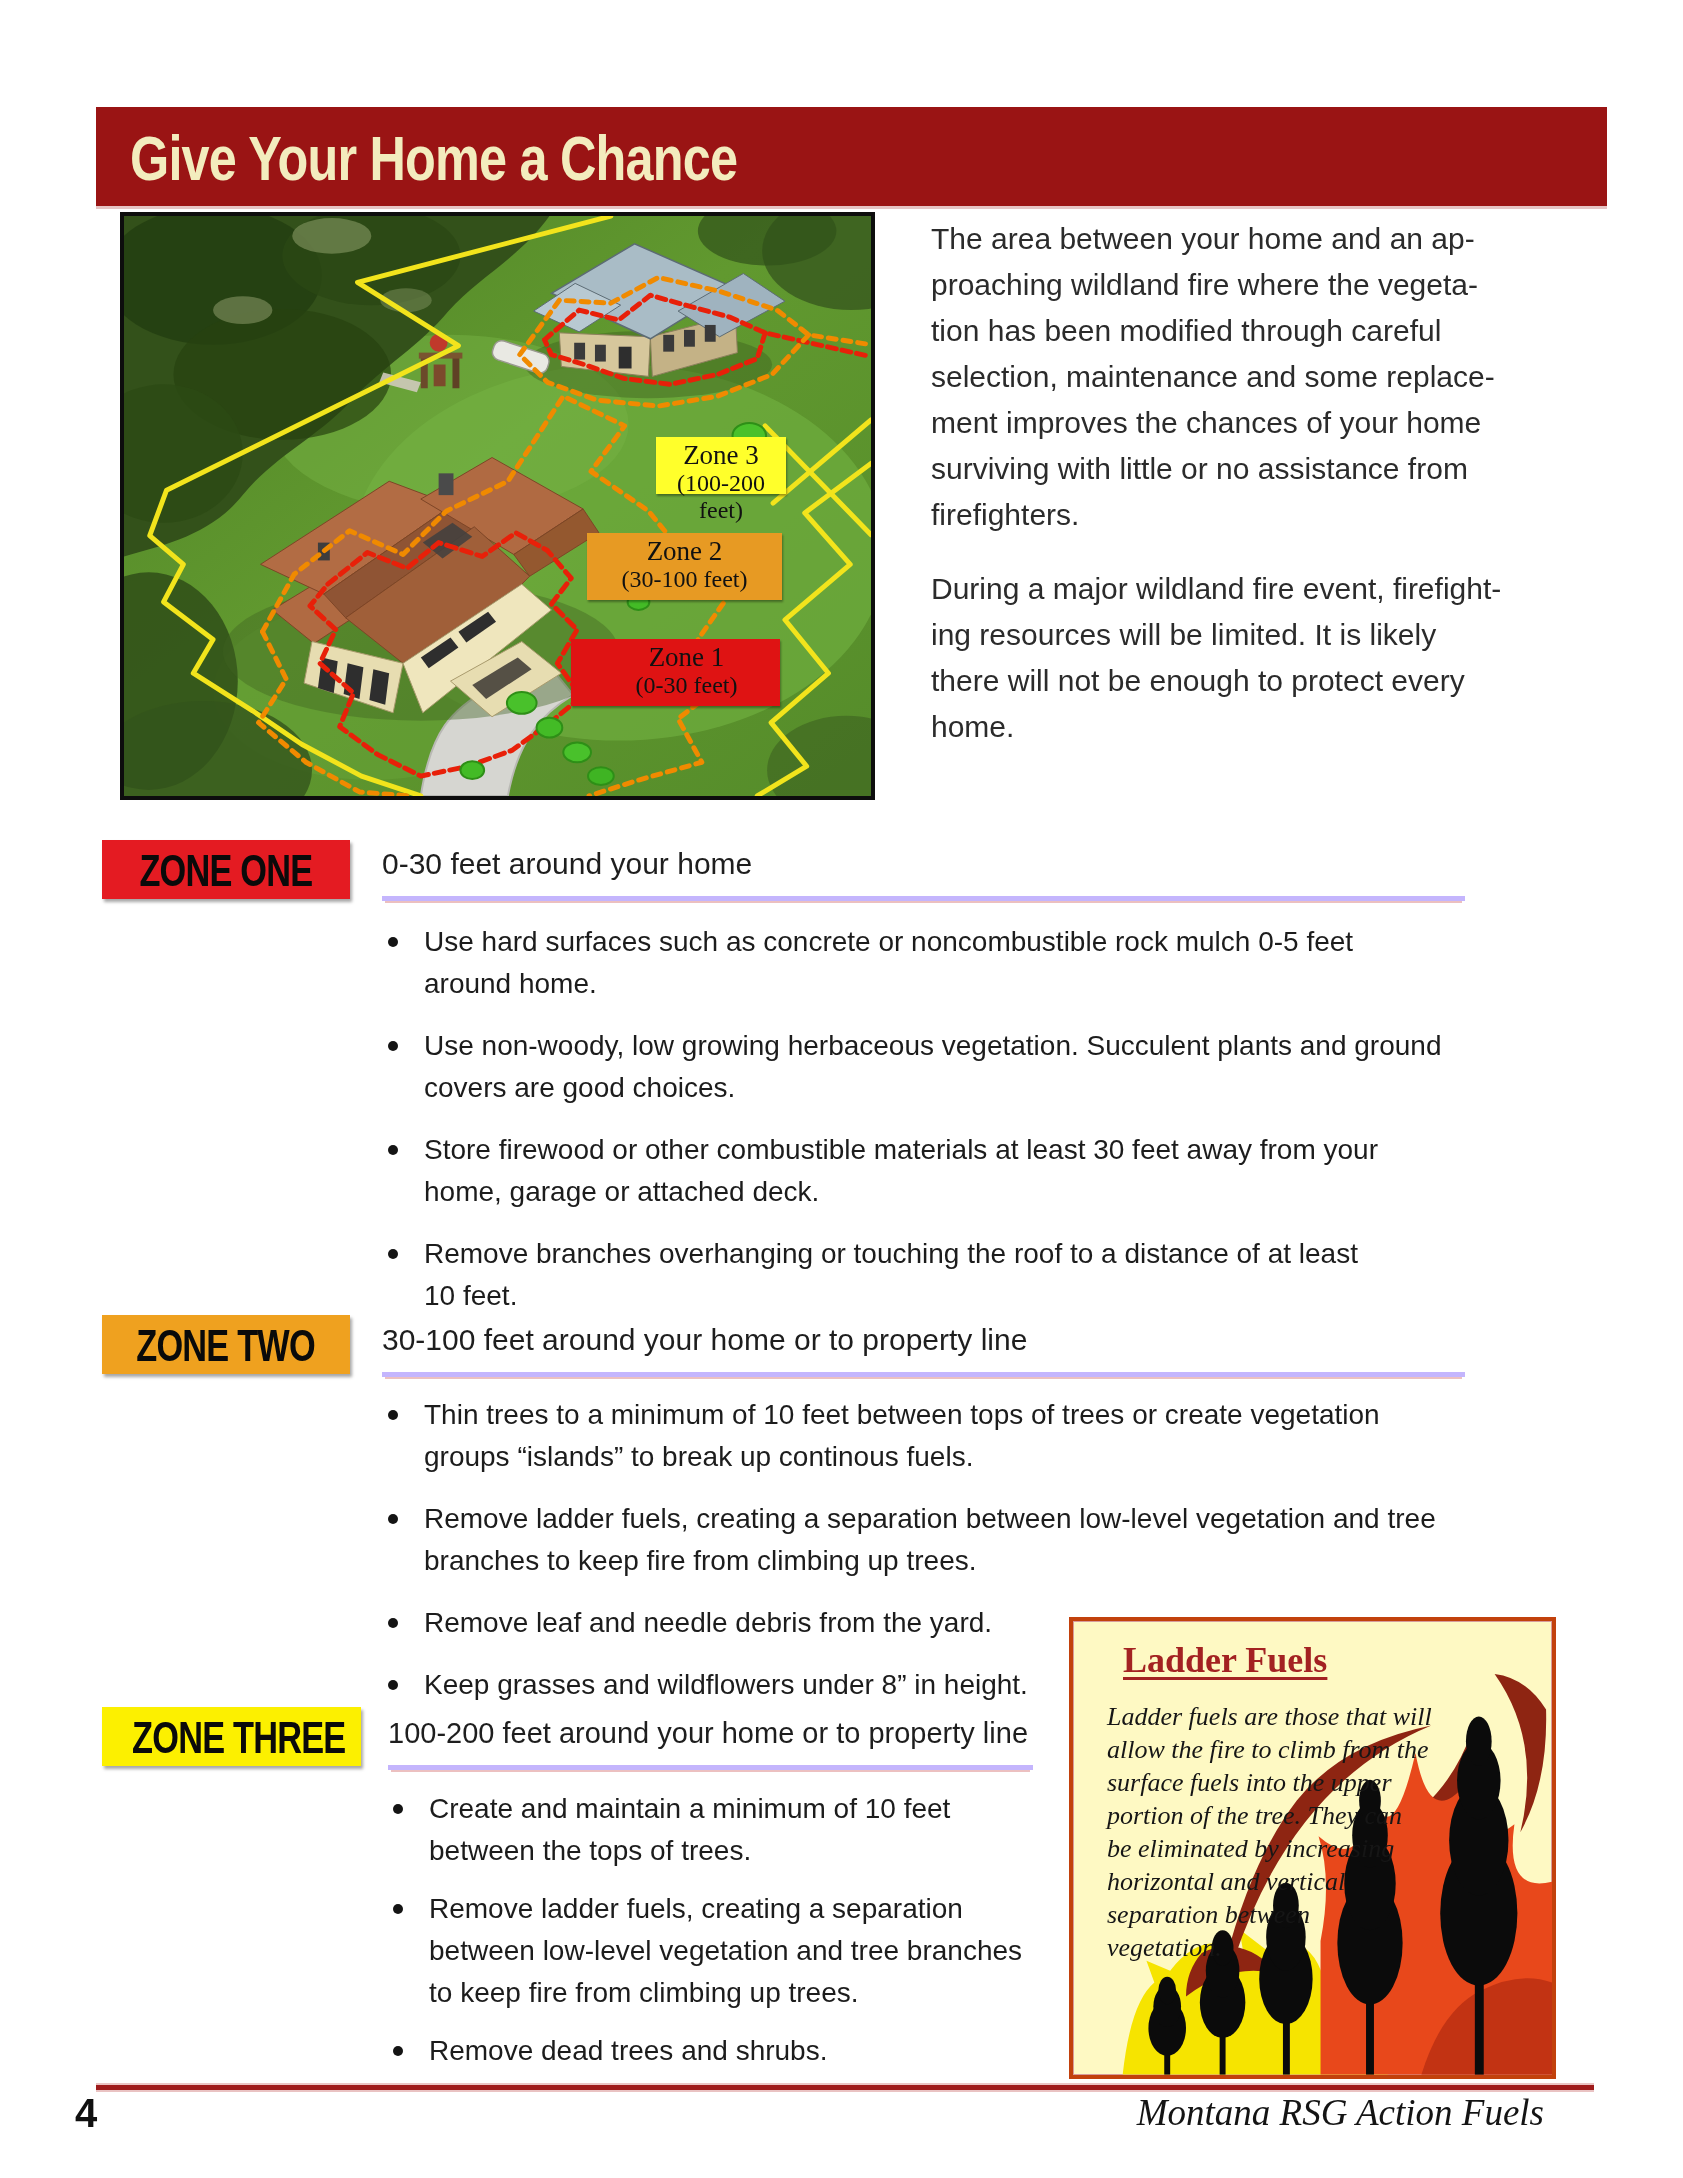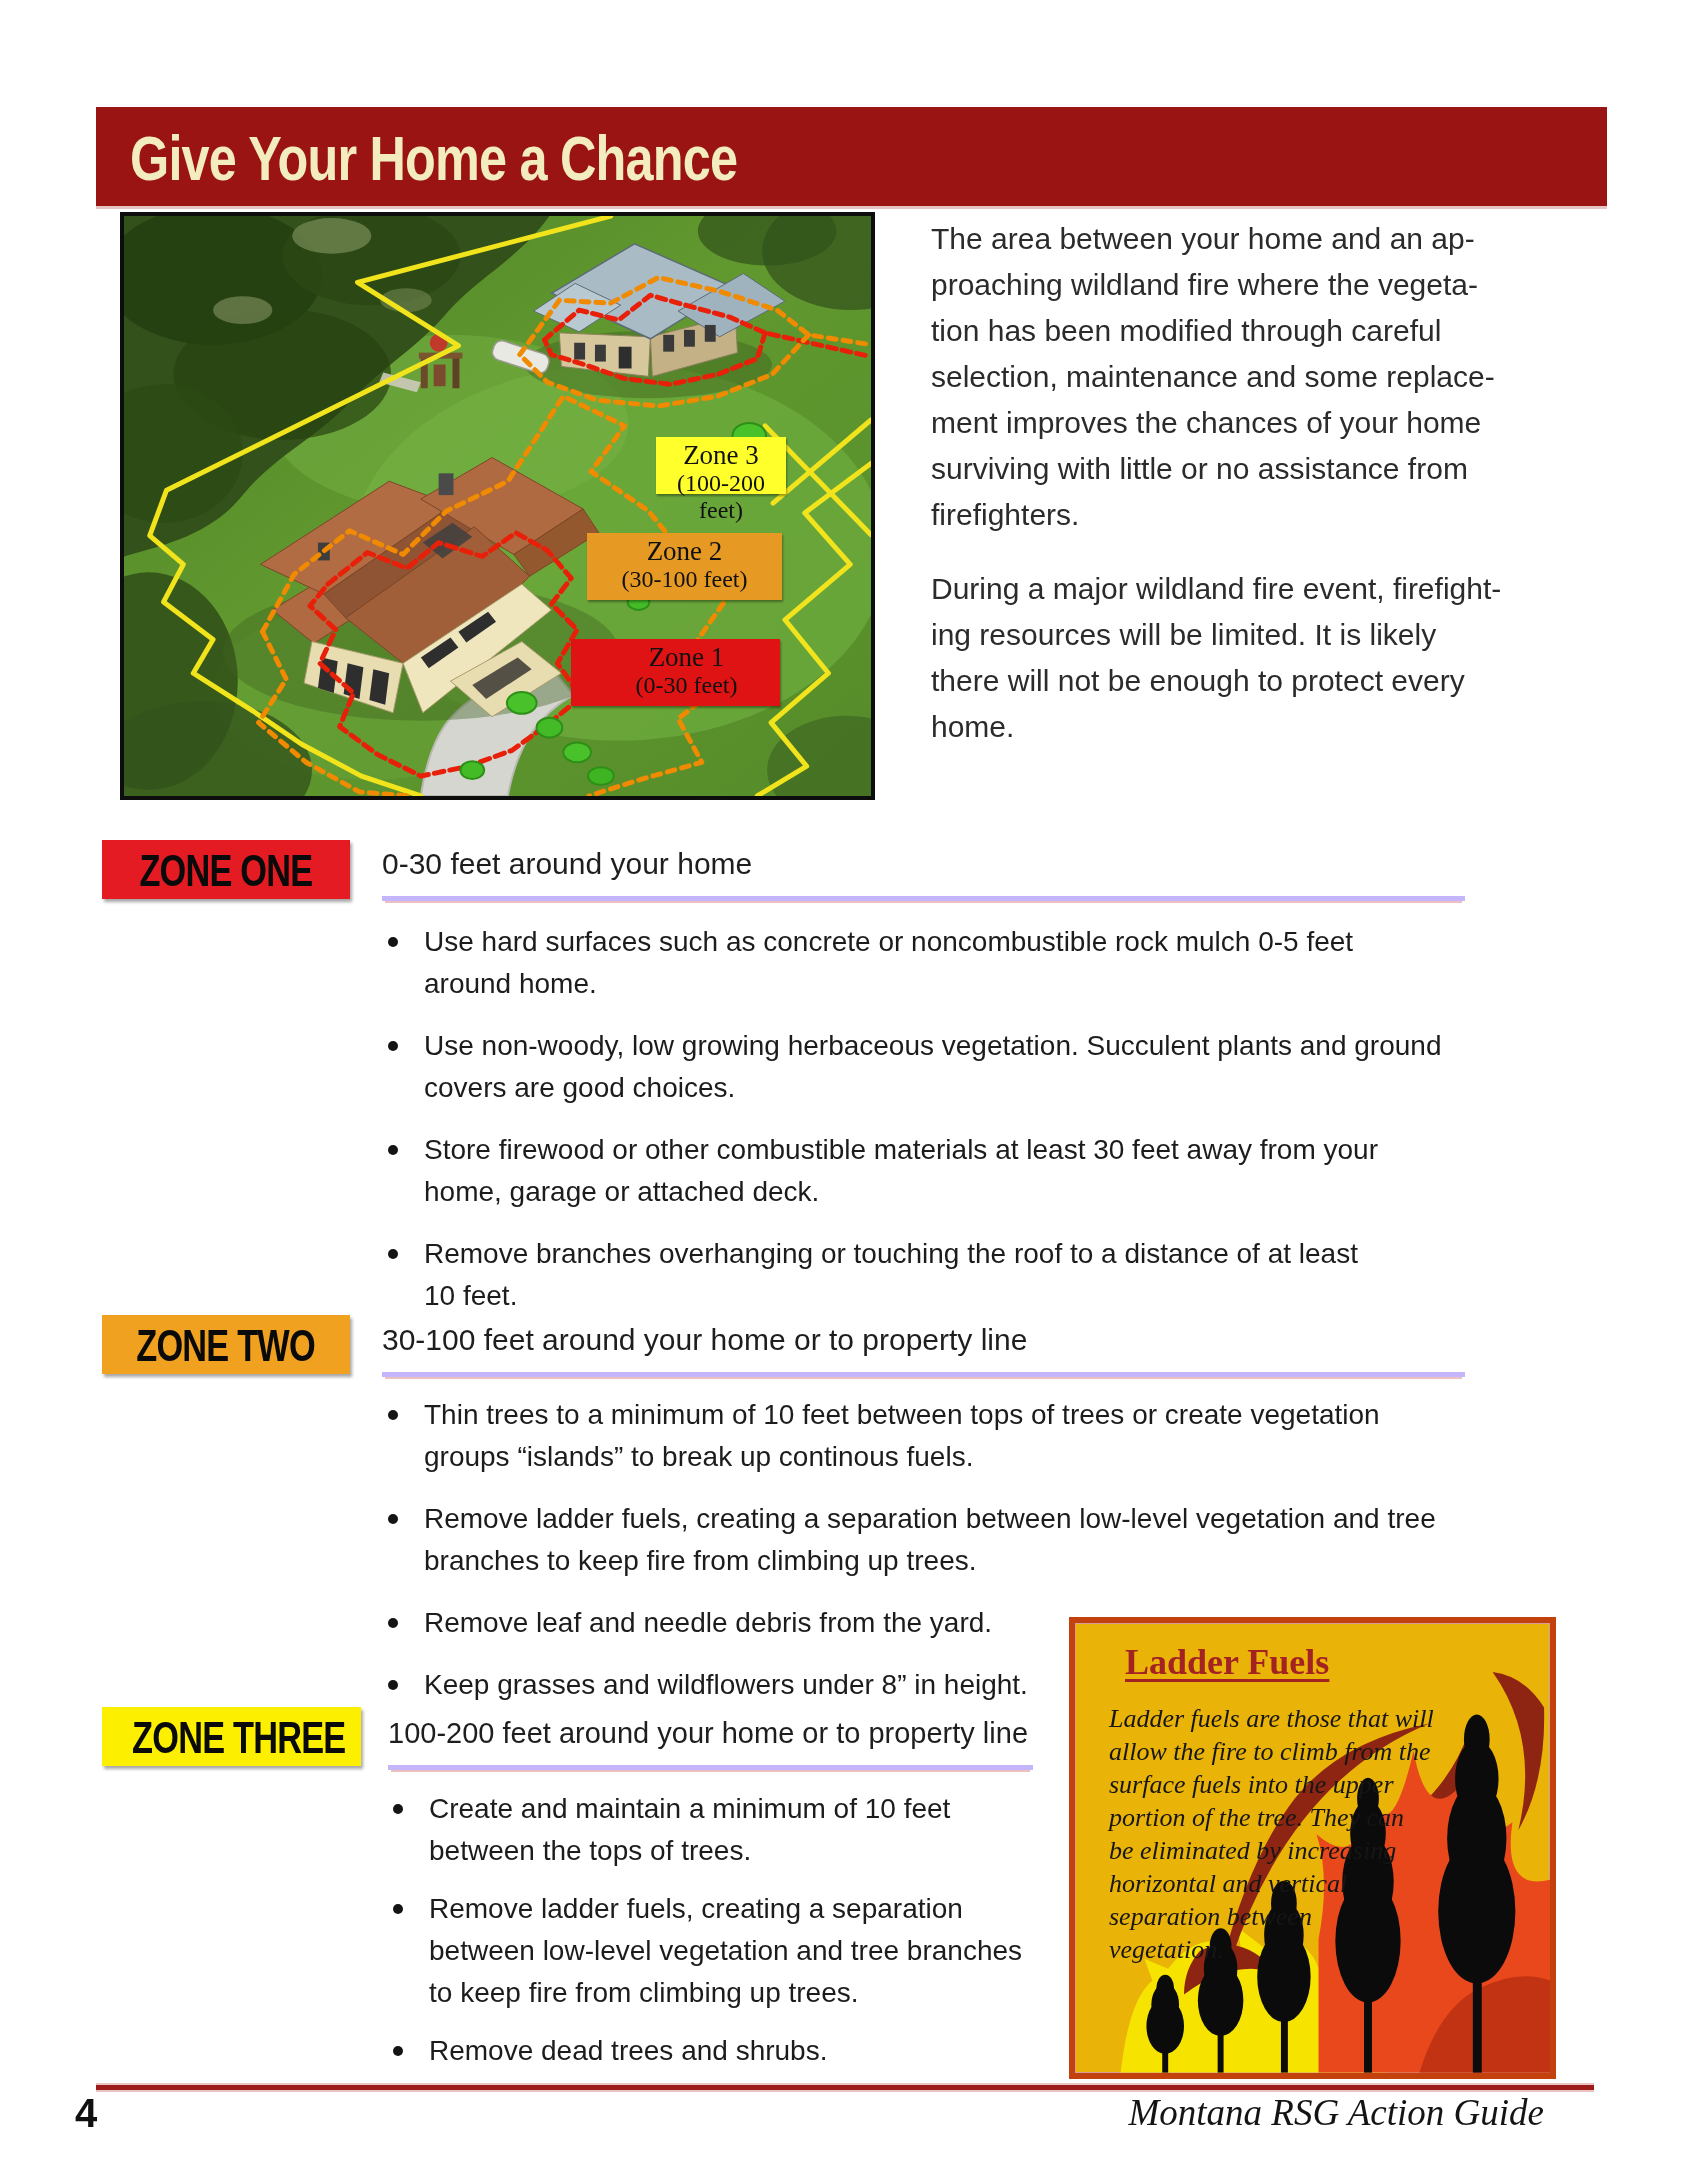--- a/index.html
+++ b/index.html
@@ -66,21 +66,21 @@
   .bul-one .bullet,   .bul-two .bullet   { margin-bottom:20px; font-size:28px; line-height:42px; }
   .bul-three .bullet { margin-bottom:16px; font-size:28px; line-height:42px; }
   .bullet .dot {
     flex:none; width:10px; height:10px; border-radius:50%; background:#141414;
     margin:16px 26px 0 2px;
   }
   .bullet .btext { color:#1c1c1c; }
   
   .lf-box {
     position:absolute; left:1069px; top:1617px; width:487px; height:462px;
-    border:6px solid #c2410c; box-sizing:border-box; background:#eab308; overflow:hidden;
+    border:4px solid #c2410c; box-sizing:border-box; background:#fef9c3; overflow:hidden;
     box-shadow:0 0 0 1px #d79c9c inset;
   }
   .lf-title {
     position:absolute; left:50px; top:18px; font-family:"Liberation Serif", serif;
     font-size:36px; font-weight:700; color:#a32222;
     text-decoration:underline; text-decoration-thickness:3px; text-underline-offset:5px;
     z-index:3;
   }
   .lf-body {
     position:absolute; left:34px; top:79px; width:327px; z-index:3;
@@ -360,16 +360,16 @@
         <ellipse cx="388" cy="282" rx="39" ry="73"></ellipse>
         <ellipse cx="388" cy="208" rx="30" ry="56"></ellipse>
         <ellipse cx="388" cy="148" rx="22" ry="39"></ellipse>
         <ellipse cx="388" cy="108" rx="13" ry="25"></ellipse>
       </g>
     </svg>
   </div>
 
   <div class="footer-rule"></div>
   <div class="page-num">4</div>
-  <div class="footer-title">Montana RSG Action Guide</div>
+  <div class="footer-title">Montana RSG Action Fuels</div>
 
 </div>
 
 
 </body></html>

